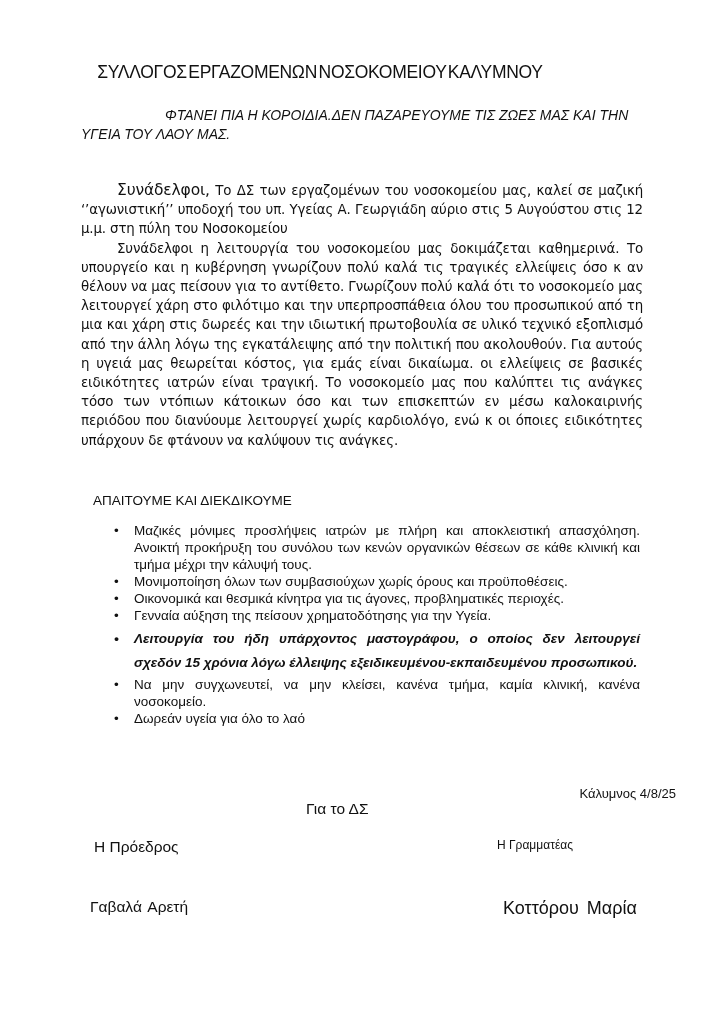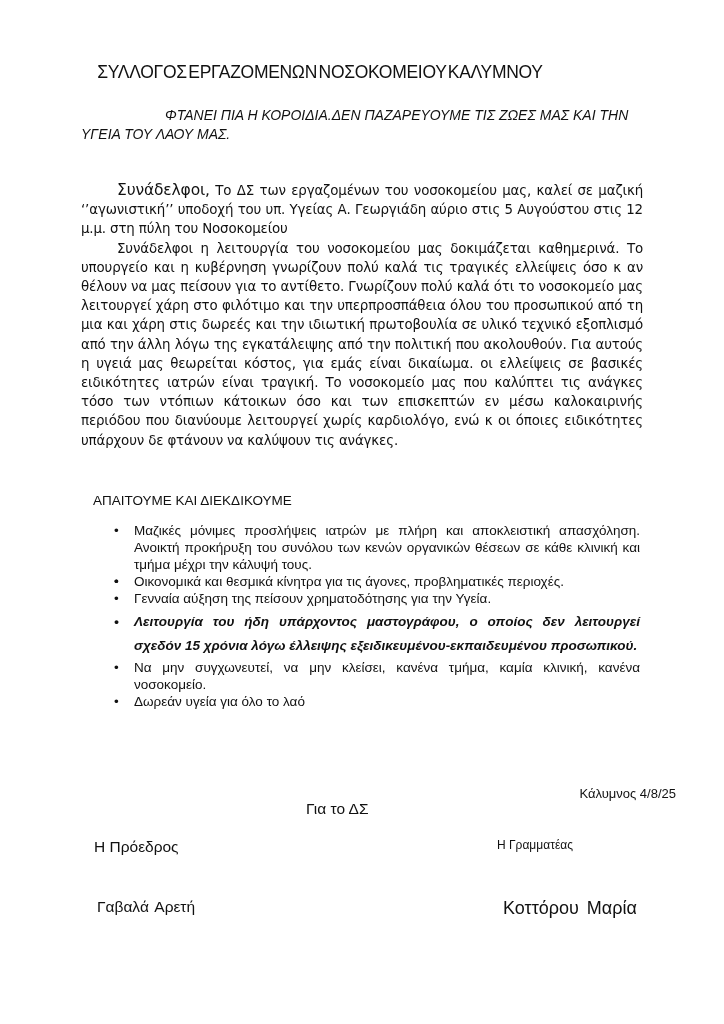--- a/index.html
+++ b/index.html
@@ -115,21 +115,21 @@
     }
     .sig-right-role {
       position: absolute;
       top: 838px;
       left: 497px;
       font-size: 12px;
     }
     .sig-left-name {
       position: absolute;
       top: 898px;
-      left: 97px;
+      left: 90px;
       font-size: 15.5px;
       word-spacing: 2px;
     }
     .sig-right-name {
       position: absolute;
       top: 898px;
       left: 503px;
       font-size: 18px;
       word-spacing: 3px;
     }
@@ -145,21 +145,21 @@
 
   <div class="main-body body-font">
     <p><span class="lead">Συνάδελφοι,</span><span> Το ΔΣ των εργαζομένων του νοσοκομείου μας, καλεί σε μαζική ‘’αγωνιστική’’ υποδοχή του υπ. Υγείας Α. Γεωργιάδη αύριο στις 5 Αυγούστου στις 12 μ.μ. στη πύλη του Νοσοκομείου</span></p>
     <p>Συνάδελφοι  η λειτουργία του νοσοκομείου μας δοκιμάζεται καθημερινά. Το υπουργείο και η κυβέρνηση γνωρίζουν πολύ καλά τις τραγικές ελλείψεις όσο κ αν θέλουν να μας πείσουν για το αντίθετο. Γνωρίζουν πολύ καλά ότι το νοσοκομείο μας λειτουργεί χάρη στο φιλότιμο και την υπερπροσπάθεια όλου του προσωπικού από τη μια και χάρη στις δωρεές και την ιδιωτική πρωτοβουλία σε υλικό τεχνικό εξοπλισμό από την άλλη λόγω της εγκατάλειψης από την πολιτική που ακολουθούν. Για αυτούς η υγειά μας θεωρείται κόστος, για εμάς είναι δικαίωμα. οι ελλείψεις σε βασικές ειδικότητες ιατρών είναι τραγική. Το νοσοκομείο μας που καλύπτει τις ανάγκες τόσο των ντόπιων κάτοικων  όσο και των επισκεπτών εν μέσω καλοκαιρινής περιόδου που διανύουμε λειτουργεί χωρίς καρδιολόγο, ενώ κ οι όποιες ειδικότητες υπάρχουν δε φτάνουν να καλύψουν τις ανάγκες.</p>
   </div>
 
   <div class="demands-heading sans">ΑΠΑΙΤΟΥΜΕ ΚΑΙ ΔΙΕΚΔΙΚΟΥΜΕ</div>
 
   <ul class="demands sans">
     <li><span class="bullet">•</span><span>Μαζικές μόνιμες προσλήψεις ιατρών με πλήρη και αποκλειστική απασχόληση. Ανοικτή προκήρυξη του συνόλου των κενών οργανικών θέσεων σε κάθε κλινική  και τμήμα μέχρι την κάλυψή τους.</span></li>
-    <li><span class="bullet">•</span></li>
+    <li><span class="bullet">•</span><span>Μονιμοποίηση  όλων των συμβασιούχων  χωρίς όρους και προϋποθέσεις.</span></li>
     <li><span class="bullet">•</span><span>Οικονομικά  και θεσμικά κίνητρα  για τις άγονες, προβληματικές  περιοχές.</span></li>
     <li><span class="bullet">•</span><span>Γενναία αύξηση της πείσουν χρηματοδότησης  για την Υγεία.</span></li>
     <li class="emph"><span class="bullet">•</span><span>Λειτουργία του ήδη υπάρχοντος μαστογράφου, ο οποίος δεν λειτουργεί σχεδόν 15 χρόνια λόγω έλλειψης εξειδικευμένου-εκπαιδευμένου προσωπικού.</span></li>
     <li><span class="bullet">•</span><span>Να μην συγχωνευτεί,  να μην κλείσει, κανένα τμήμα, καμία κλινική, κανένα νοσοκομείο.</span></li>
     <li><span class="bullet">•</span><span>Δωρεάν υγεία για όλο το λαό</span></li>
   </ul>
 
   <div class="place-date sans">Κάλυμνος 4/8/25</div>
   <div class="for-board sans">Για το ΔΣ</div>
   <div class="sig-left-role sans">Η Πρόεδρος</div>

